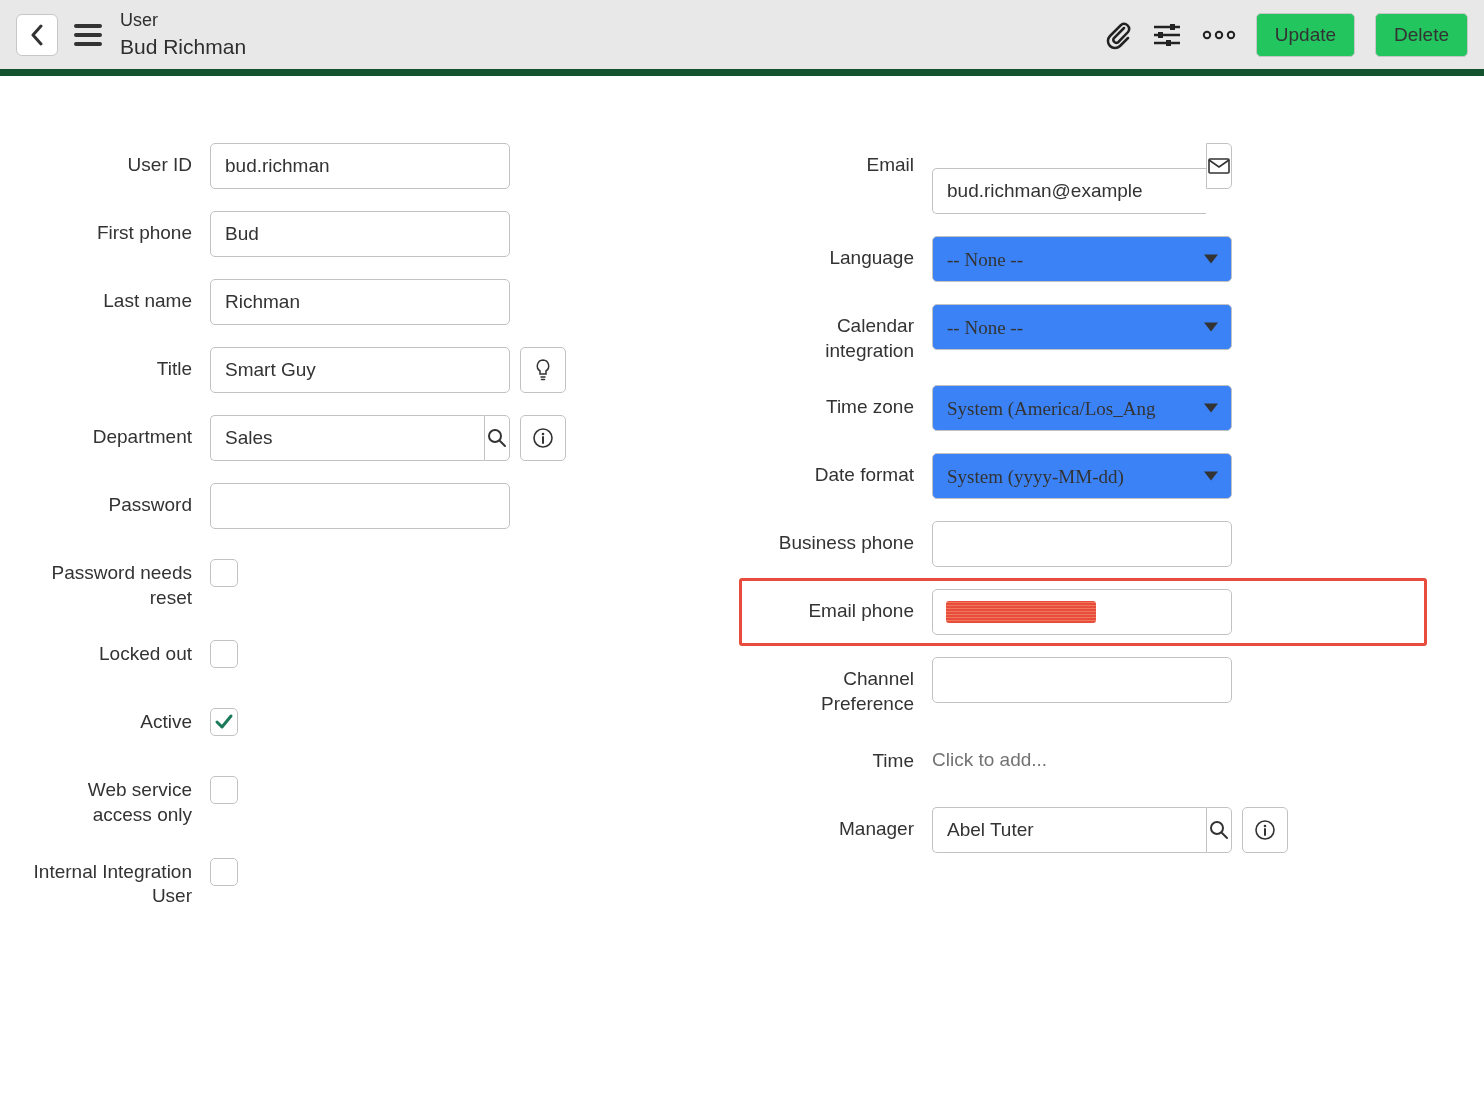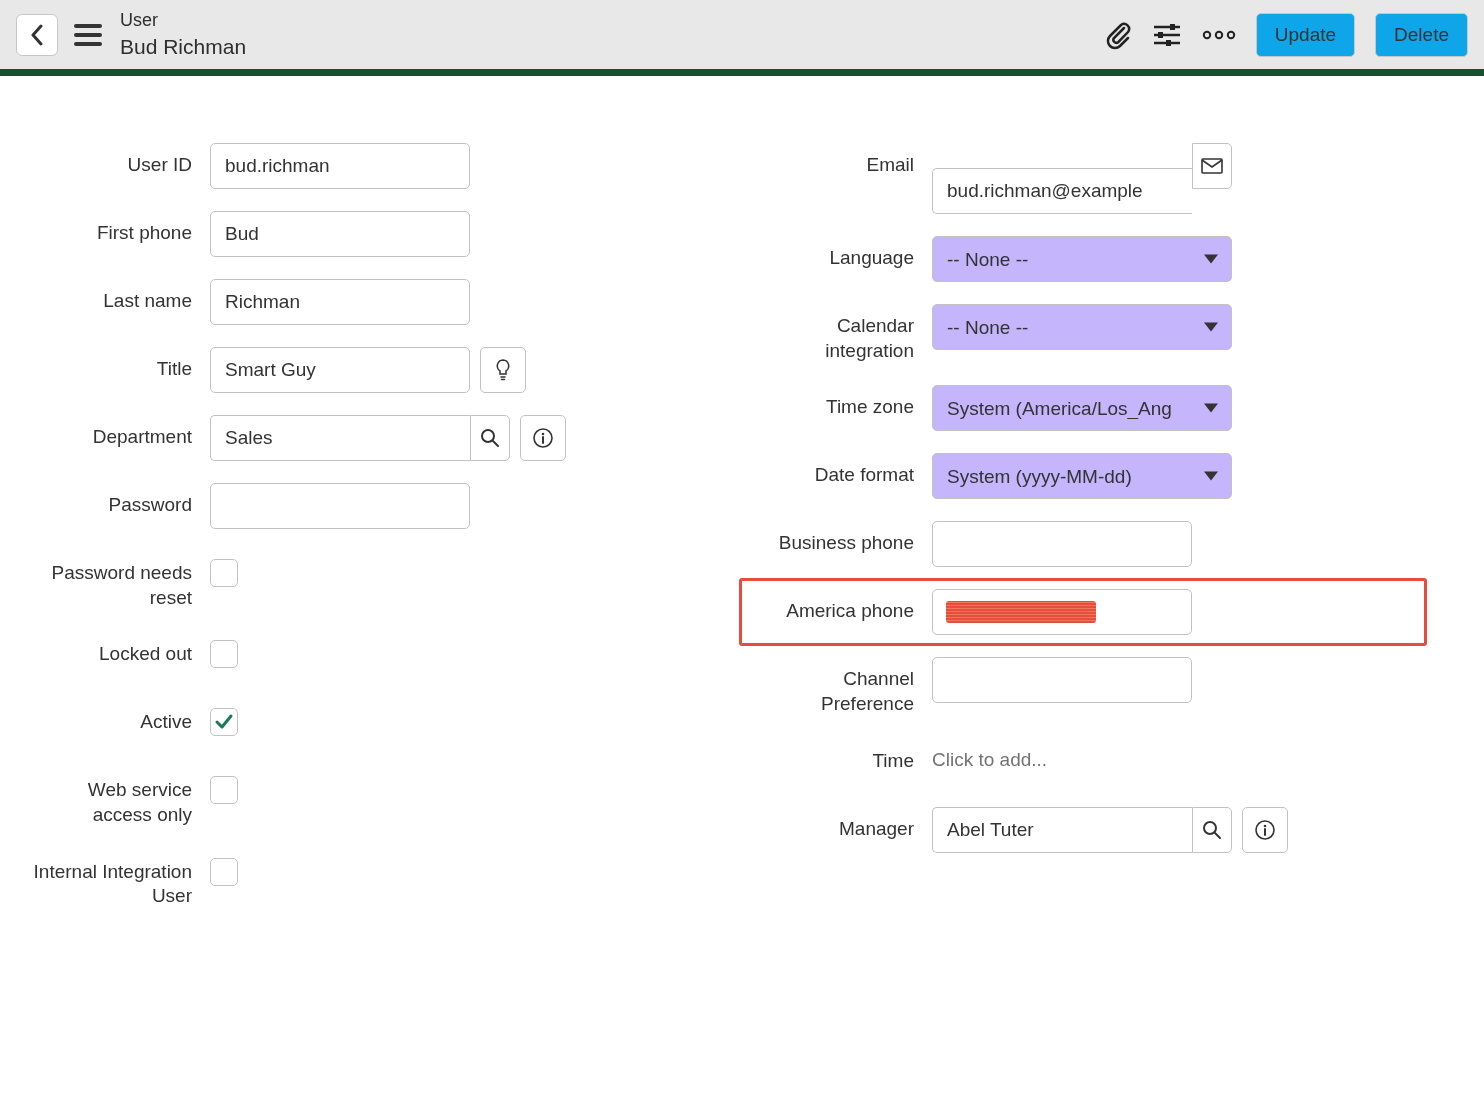--- a/index.html
+++ b/index.html
@@ -64,21 +64,21 @@
       display: flex;
       align-items: center;
       gap: 20px;
     }
     .header-icon {
       cursor: pointer;
       display: flex;
       align-items: center;
     }
     .header-btn {
-      background: #0ea5e9;
+      background: #22c55e;
       border: 1px solid #c7c7c7;
       border-radius: 5px;
       padding: 10px 18px;
       font-size: 19px;
       cursor: pointer;
       color: #333;
     }
     .form-body {
       padding: 67px 70px 40px 30px;
       display: flex;
@@ -102,21 +102,21 @@
       color: #333;
       line-height: 1.3;
     }
     .ctrl-wrap {
       display: flex;
       align-items: center;
       gap: 10px;
       flex: 1;
     }
     .text-input {
-      width: 260px;
+      width: 300px;
       height: 46px;
       border: 1px solid #c2c2c2;
       border-radius: 5px;
       padding: 0 14px;
       font-size: 19px;
       color: #333;
       font-family: inherit;
     }
     .lookup-group {
       display: flex;
@@ -150,24 +150,24 @@
       cursor: pointer;
     }
     .select-input {
       width: 300px;
       height: 46px;
       border: 1px solid #c2c2c2;
       border-radius: 5px;
       padding: 0 36px 0 14px;
       font-size: 19px;
       color: #333;
-      background: #c4b5fd;
+      background: #3b82f6;
       appearance: none;
       position: relative;
-      font-family: Liberation Sans, sans-serif;
+      font-family: Liberation Serif, serif;
     }
     .select-wrap {
       position: relative;
       width: 300px;
     }
     .select-wrap::after {
       content: "";
       position: absolute;
       right: 14px;
       top: 50%;
@@ -450,21 +450,21 @@
 
     <div class="field-row">
       <div class="label">Business phone</div>
       <div class="ctrl-wrap">
         <input class="text-input" value="" style="">
       </div>
     </div>
 
     <div class="highlight-box">
       <div class="field-row" style="margin-bottom:0;">
-        <div class="label">America phone</div>
+        <div class="label">Email phone</div>
         <div class="ctrl-wrap" style="position:relative;">
           <input class="text-input" value="" style="">
           <span class="redact" style="position:absolute;left:6px;top:2px;"></span>
         </div>
       </div>
     </div>
 
     <div class="field-row">
       <div class="label">Channel Preference</div>
       <div class="ctrl-wrap">

